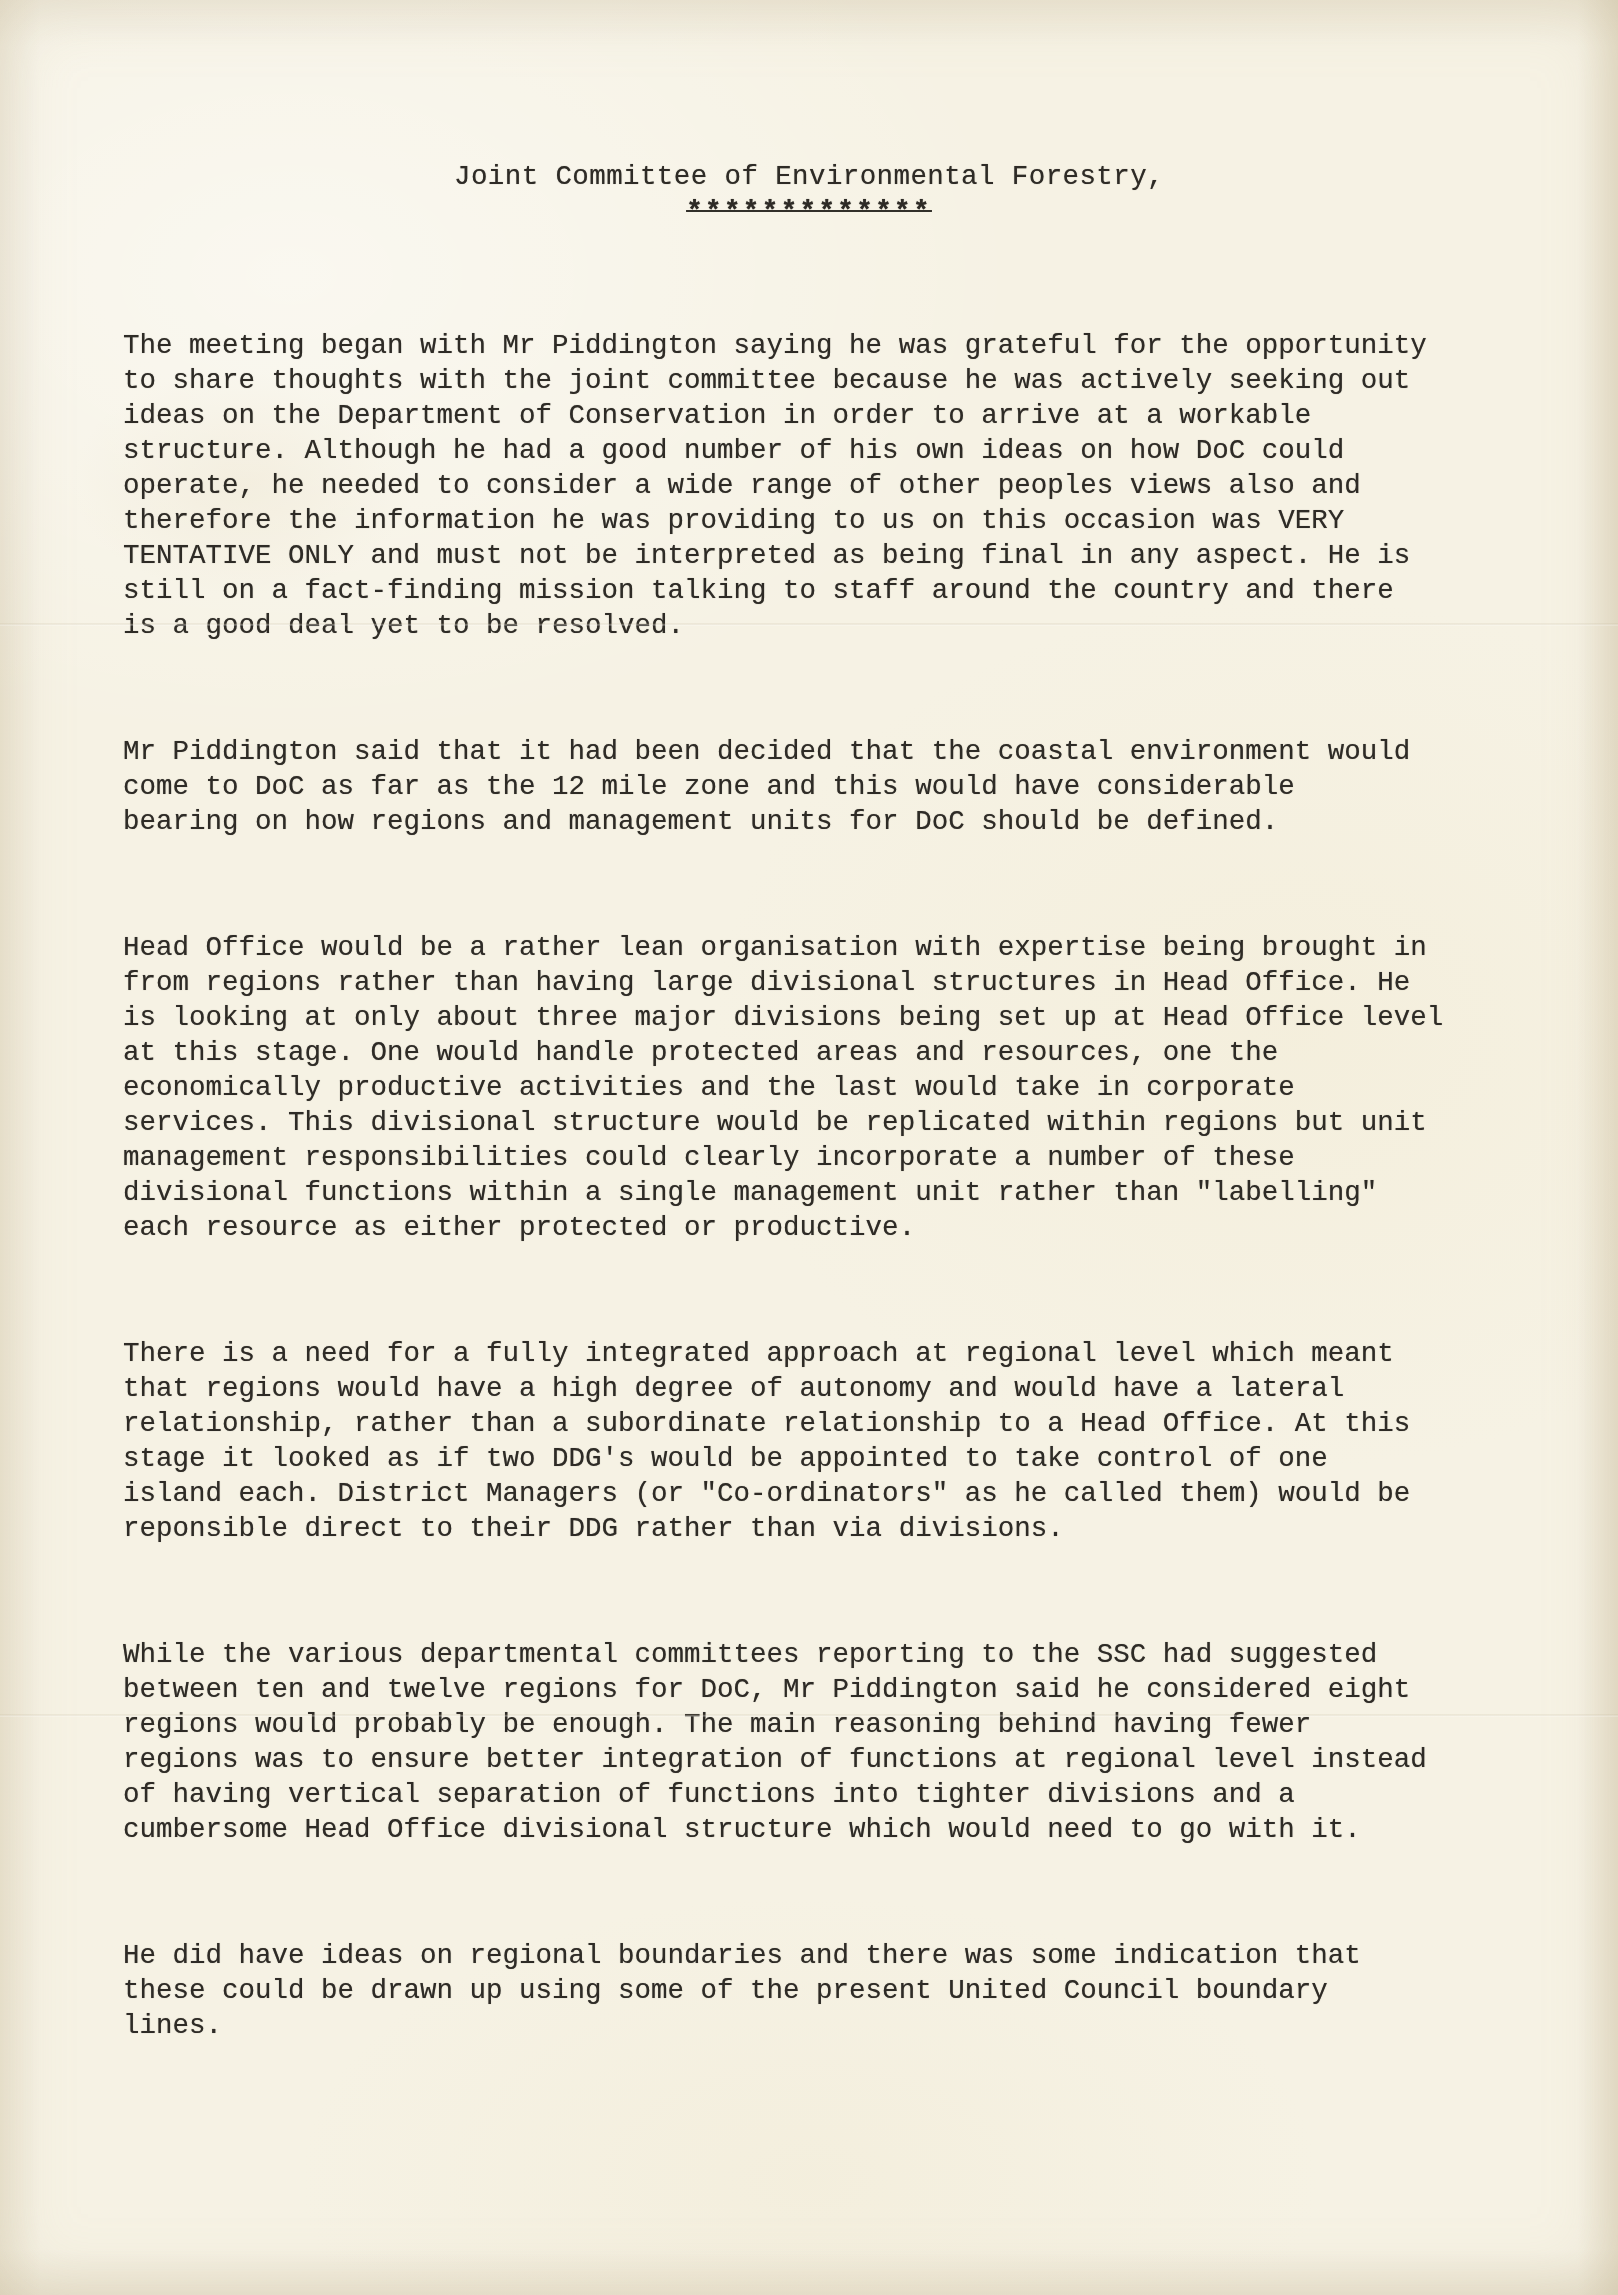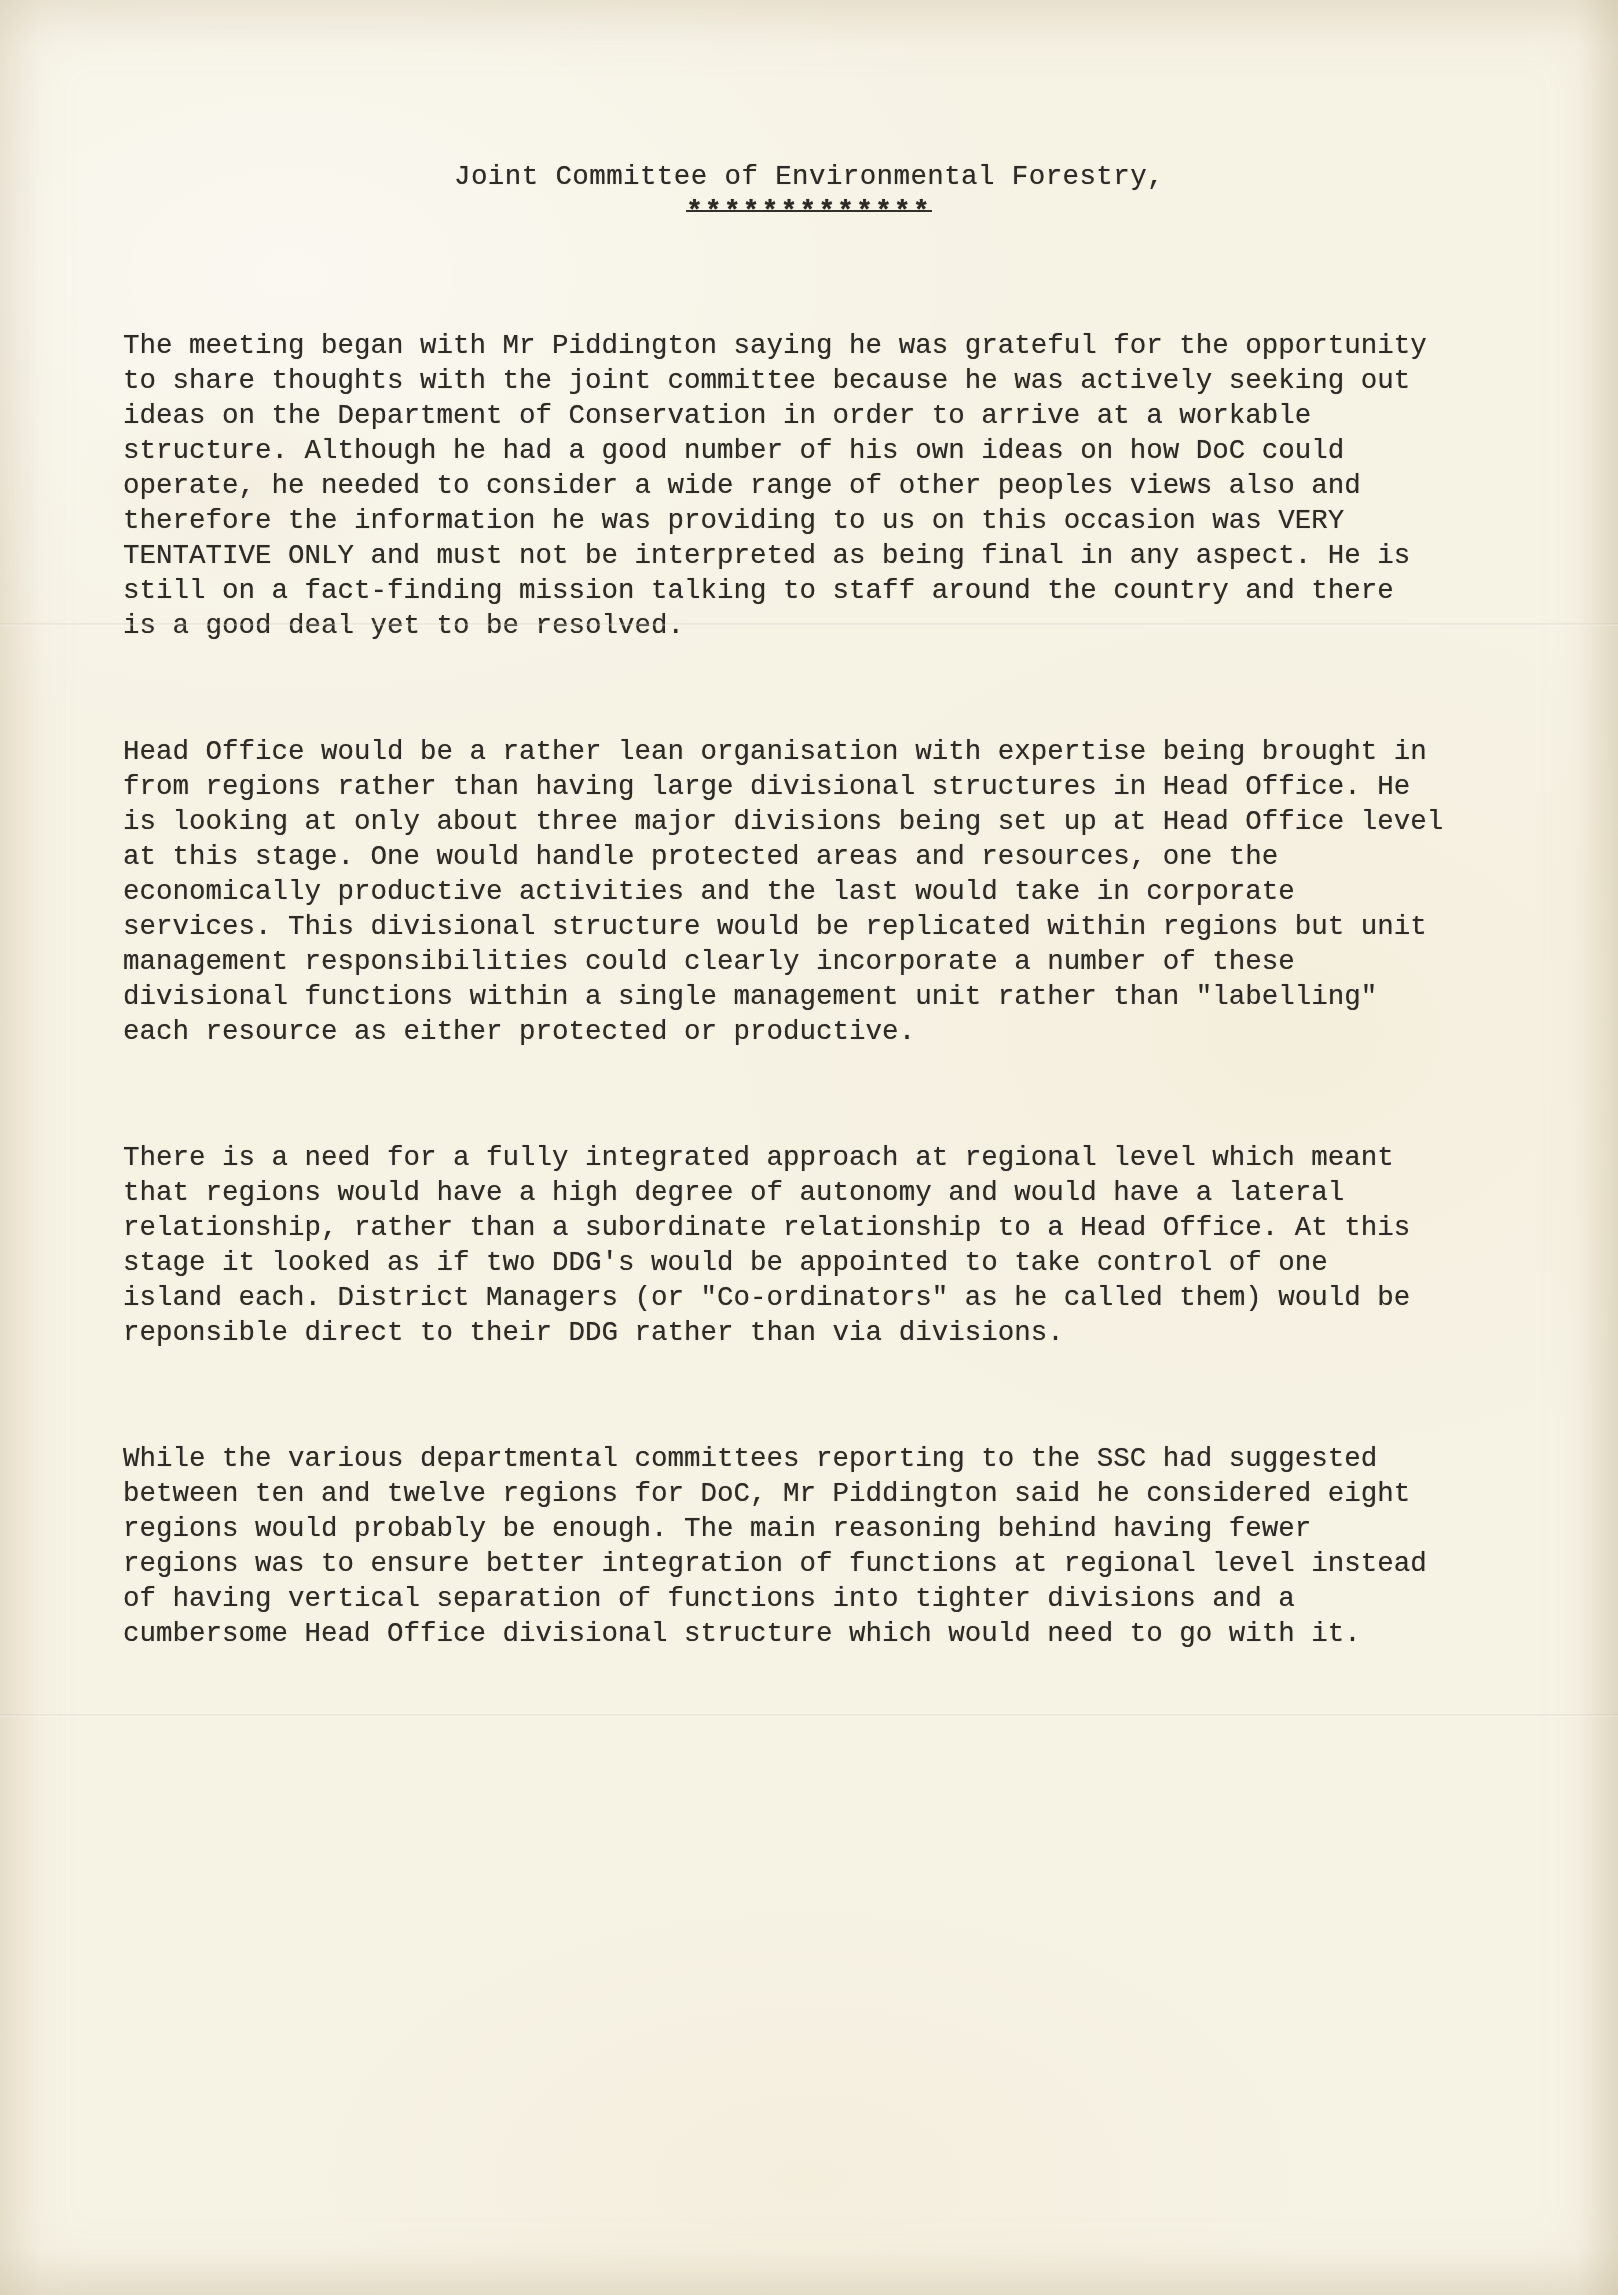--- a/index.html
+++ b/index.html
@@ -71,20 +71,23 @@
   <div class="body-text">
     <div class="para">The meeting began with Mr Piddington saying he was grateful for the opportunity
 to share thoughts with the joint committee because he was actively seeking out
 ideas on the Department of Conservation in order to arrive at a workable
 structure. Although he had a good number of his own ideas on how DoC could
 operate, he needed to consider a wide range of other peoples views also and
 therefore the information he was providing to us on this occasion was VERY
 TENTATIVE ONLY and must not be interpreted as being final in any aspect. He is
 still on a fact-finding mission talking to staff around the country and there
 is a good deal yet to be resolved.</div>
+    <div class="para">Mr Piddington said that it had been decided that the coastal environment would
+come to DoC as far as the 12 mile zone and this would have considerable
+bearing on how regions and management units for DoC should be defined.</div>
     <div class="para">Head Office would be a rather lean organisation with expertise being brought in
 from regions rather than having large divisional structures in Head Office. He
 is looking at only about three major divisions being set up at Head Office level
 at this stage. One would handle protected areas and resources, one the
 economically productive activities and the last would take in corporate
 services. This divisional structure would be replicated within regions but unit
 management responsibilities could clearly incorporate a number of these
 divisional functions within a single management unit rather than "labelling"
 each resource as either protected or productive.</div>
     <div class="para">There is a need for a fully integrated approach at regional level which meant
@@ -92,16 +95,19 @@
 relationship, rather than a subordinate relationship to a Head Office. At this
 stage it looked as if two DDG's would be appointed to take control of one
 island each. District Managers (or "Co-ordinators" as he called them) would be
 reponsible direct to their DDG rather than via divisions.</div>
     <div class="para">While the various departmental committees reporting to the SSC had suggested
 between ten and twelve regions for DoC, Mr Piddington said he considered eight
 regions would probably be enough. The main reasoning behind having fewer
 regions was to ensure better integration of functions at regional level instead
 of having vertical separation of functions into tighter divisions and a
 cumbersome Head Office divisional structure which would need to go with it.</div>
+    <div class="para">He did have ideas on regional boundaries and there was some indication that
+these could be drawn up using some of the present United Council boundary
+lines.</div>
     
   </div>
 </div>
 
 
 </body></html>

